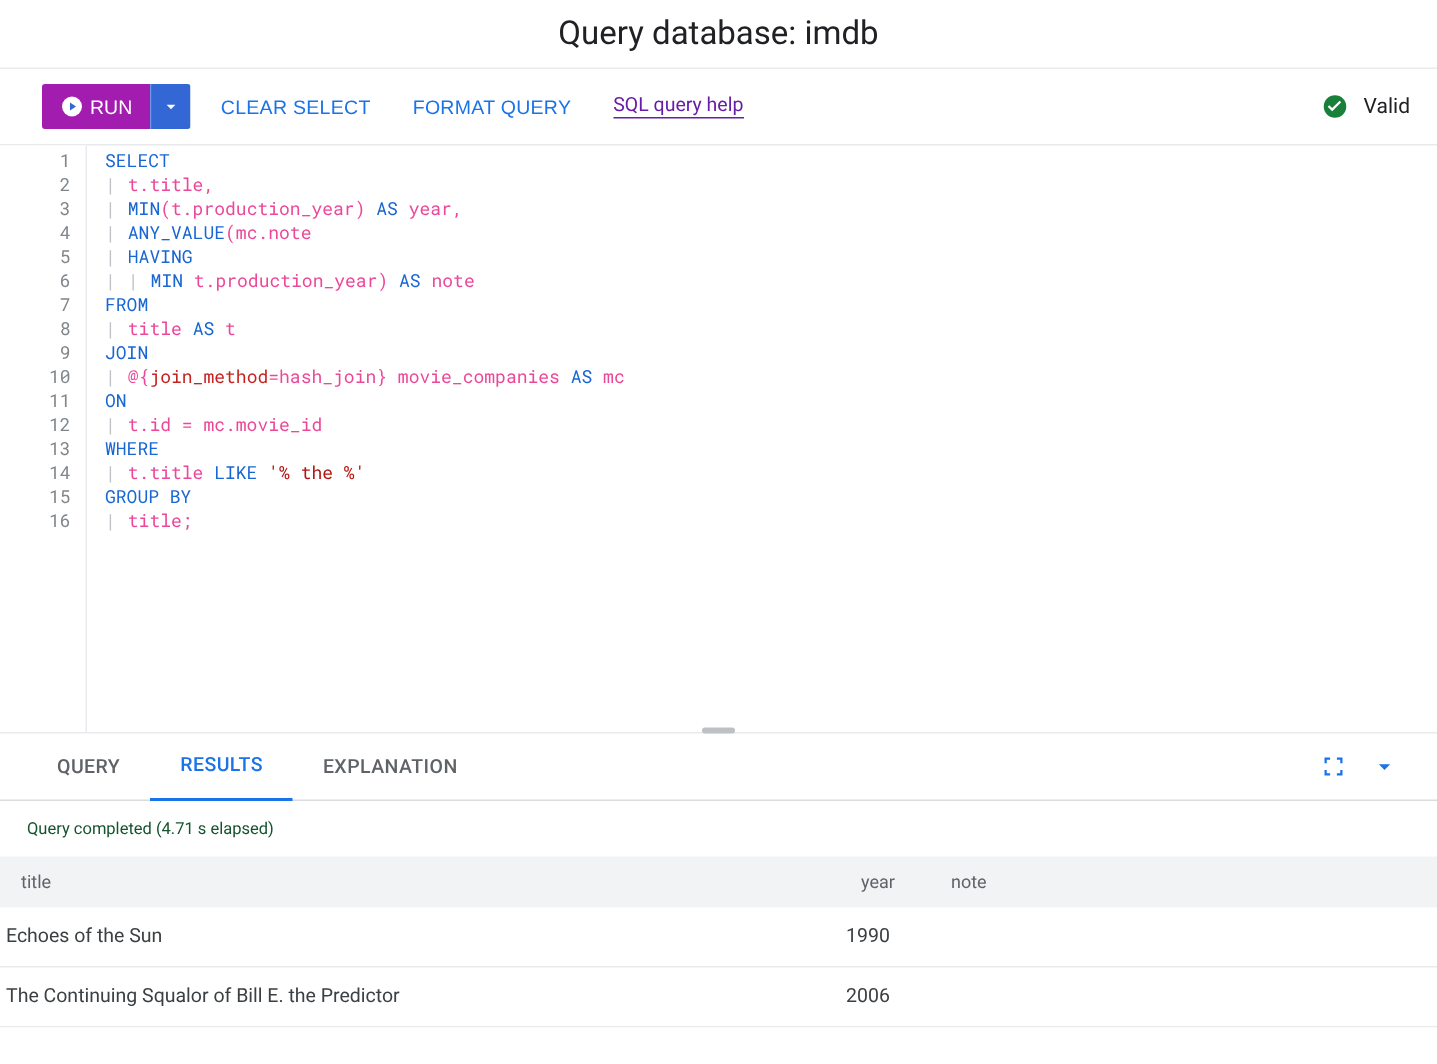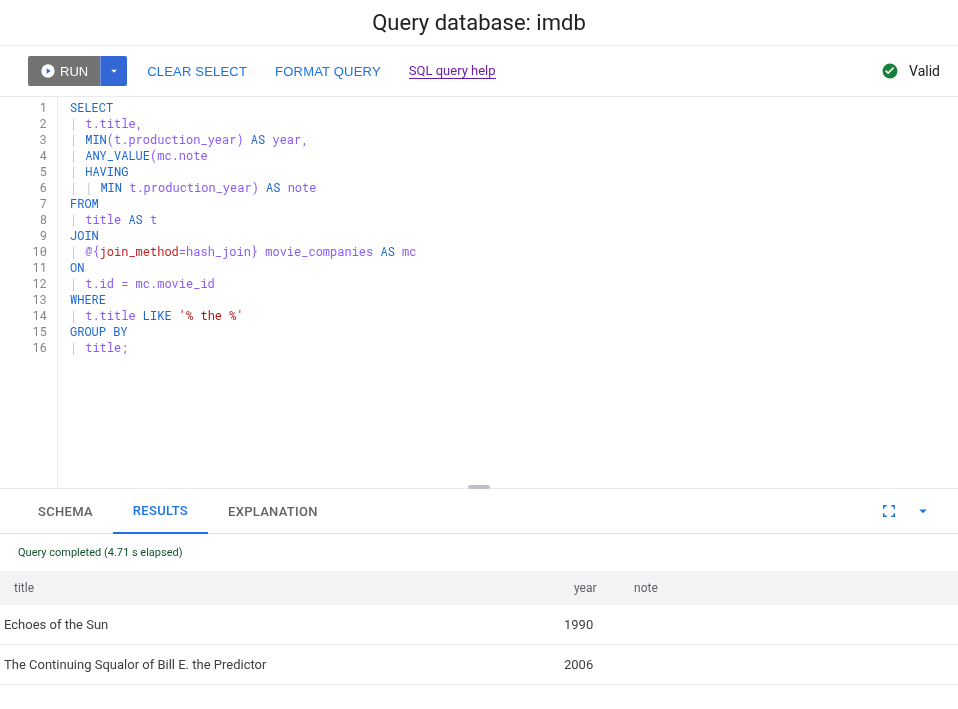--- a/index.html
+++ b/index.html
@@ -1,37 +1,37 @@
 <!DOCTYPE html>
 <html><head>
 <meta charset="utf-8">
 <style>
 * { box-sizing: border-box; margin: 0; padding: 0; }
 body { font-family: Roboto, 'Helvetica Neue', Arial, sans-serif; font-size: 13px; color: #202124; background: #fff; width: 958px; }
 .header { padding: 10px 18px; border-bottom: 1px solid #e8eaed; }
 .header h1 { font-size: 22px; font-weight: 400; color: #202124; text-align: center; }
 .toolbar { display: flex; align-items: center; padding: 10px 18px 10px 28px; border-bottom: 1px solid #e8eaed; }
 .run-group { display: flex; margin-right: 20px; }
-.run-btn { background: #737373; color: #fff; border: none; padding: 7px 12px; font-size: 13px; font-weight: 500; display: flex; align-items: center; cursor: pointer; border-radius: 2px 0 0 2px; }
+.run-btn { background: #a21caf; color: #fff; border: none; padding: 7px 12px; font-size: 13px; font-weight: 500; display: flex; align-items: center; cursor: pointer; border-radius: 2px 0 0 2px; }
 .run-btn svg { width: 16px; height: 16px; margin-right: 4px; fill: #fff; }
 .dropdown-btn { background: #3367d6; color: #fff; border: none; border-left: 1px solid rgba(255,255,255,0.3); padding: 7px 6px; cursor: pointer; border-radius: 0 2px 2px 0; display:flex; align-items:center; }
 .dropdown-btn svg { width: 14px; height: 14px; fill: #fff; }
 .link-btn { background: none; border: none; color: #1a73e8; font-size: 13px; font-weight: 500; margin-right: 28px; cursor: pointer; letter-spacing: 0.2px; }
 .help-link { color: #681da8; font-size: 13px; text-decoration: none; border-bottom: 1px solid #681da8; cursor: pointer; }
 .toolbar-spacer { flex: 1; }
 .valid { display: flex; align-items: center; color: #202124; font-size: 14px; }
 .valid svg { width: 18px; height: 18px; margin-right: 10px; }
 .editor { display: flex; height: 392px; border-bottom: 1px solid #e8eaed; }
 .gutter { width: 58px; padding: 2px 10px 2px 0; text-align: right; color: #80868b; font-family: 'Roboto Mono', 'Courier New', monospace; font-size: 12px; line-height: 16px; border-right: 1px solid #e8eaed; background: #fff; }
 .gutter div { height: 16px; }
 .code { flex: 1; padding: 2px 0 2px 12px; font-family: 'Roboto Mono', 'Courier New', monospace; font-size: 12px; line-height: 16px; white-space: pre; }
 .code .line { height: 16px; }
 .kw { color: #1967d2; }
 .str { color: #b31412; }
-.id { color: #8b5cf6; }
+.id { color: #ec4899; }
 .hint { color: #c5221f; }
 .pipe { color: #bdc1c6; display: inline-block; width: 8px; }
 .drag { display: flex; justify-content: center; padding: 0; }
 .drag-handle { width: 22px; height: 4px; margin-top: -4px; background: #bdc1c6; border-radius: 2px; cursor: ns-resize; }
 .tabs { display: flex; align-items: center; padding: 0 18px; border-bottom: 1px solid #dadce0; }
 .tab { padding: 14px 20px; font-size: 13px; font-weight: 500; color: #5f6368; cursor: pointer; letter-spacing: 0.3px; text-align: center; }
 .tab.active { color: #1a73e8; border-bottom: 2px solid #1a73e8; margin-bottom: -1px; }
 .tabs-spacer { flex: 1; }
 .tab-icon { padding: 8px; cursor: pointer; display: flex; align-items: center; }
 .tab-icon svg { width: 18px; height: 18px; fill: #1a73e8; }
@@ -97,21 +97,21 @@
       <div>16</div>
     </div>
   <div class="code" id="code"><div class="line"><span class="kw">SELECT</span></div><div class="line"><span class="pipe">|</span><span class="id"> t.title,</span></div><div class="line"><span class="pipe">|</span><span class="id"> </span><span class="kw">MIN</span><span class="id">(t.production_year) </span><span class="kw">AS</span><span class="id"> year,</span></div><div class="line"><span class="pipe">|</span><span class="id"> </span><span class="kw">ANY_VALUE</span><span class="id">(mc.note</span></div><div class="line"><span class="pipe">|</span><span class="id"> </span><span class="kw">HAVING</span></div><div class="line"><span class="pipe">|</span><span class="id"> </span><span class="pipe">|</span><span class="id"> </span><span class="kw">MIN</span><span class="id"> t.production_year) </span><span class="kw">AS</span><span class="id"> note</span></div><div class="line"><span class="kw">FROM</span></div><div class="line"><span class="pipe">|</span><span class="id"> title </span><span class="kw">AS</span><span class="id"> t</span></div><div class="line"><span class="kw">JOIN</span></div><div class="line"><span class="pipe">|</span><span class="id"> @{</span><span class="hint">join_method</span><span class="id">=hash_join} movie_companies </span><span class="kw">AS</span><span class="id"> mc</span></div><div class="line"><span class="kw">ON</span></div><div class="line"><span class="pipe">|</span><span class="id"> t.id = mc.movie_id</span></div><div class="line"><span class="kw">WHERE</span></div><div class="line"><span class="pipe">|</span><span class="id"> t.title </span><span class="kw">LIKE</span><span class="id"> </span><span class="str">'% the %'</span></div><div class="line"><span class="kw">GROUP BY</span></div><div class="line"><span class="pipe">|</span><span class="id"> title;</span></div></div>
 </div>
 
 <div class="drag">
   <div class="drag-handle"></div>
 </div>
 
 <div class="tabs" id="tabs">
-  <div class="tab">SCHEMA</div>
+  <div class="tab">QUERY</div>
     <div class="tab active">RESULTS</div>
     <div class="tab">EXPLANATION</div>
     <div class="tabs-spacer"></div>
   <div class="tab-icon">
     <svg viewBox="0 0 24 24">
         <path d="M4 4h5v2H6v3H4V4zm11 0h5v5h-2V6h-3V4zM4 15h2v3h3v2H4v-5zm14 0h2v5h-5v-2h3v-3z"></path>
       </svg>
   </div>
   <div class="tab-icon">
     <svg viewBox="0 0 24 24">

